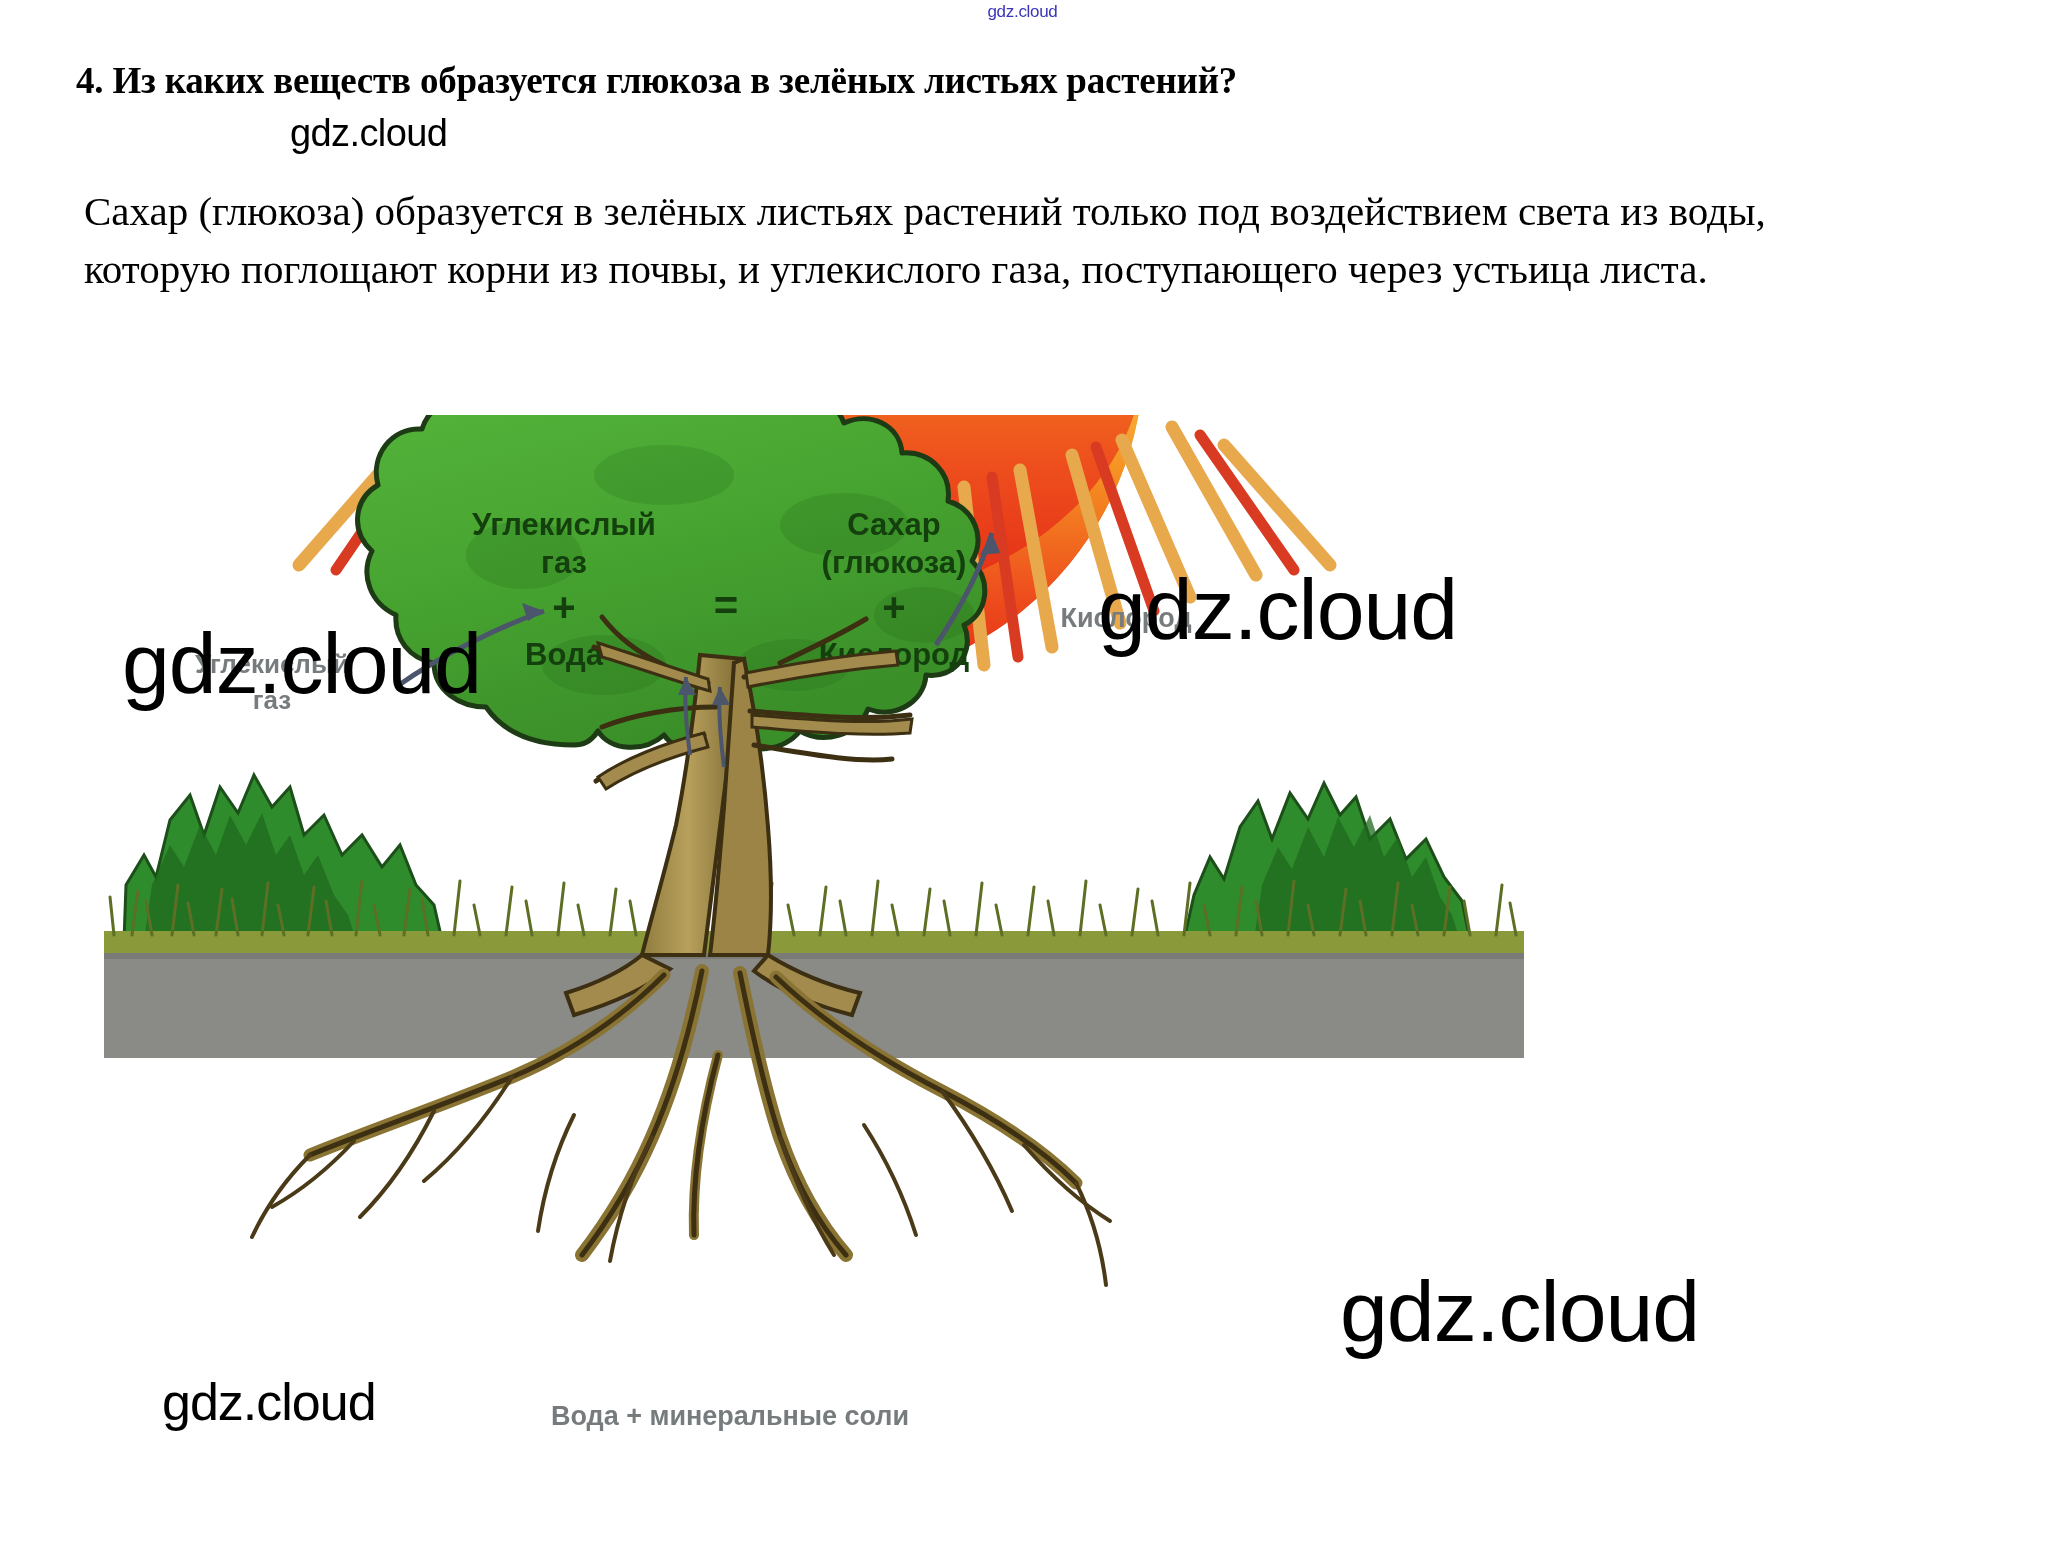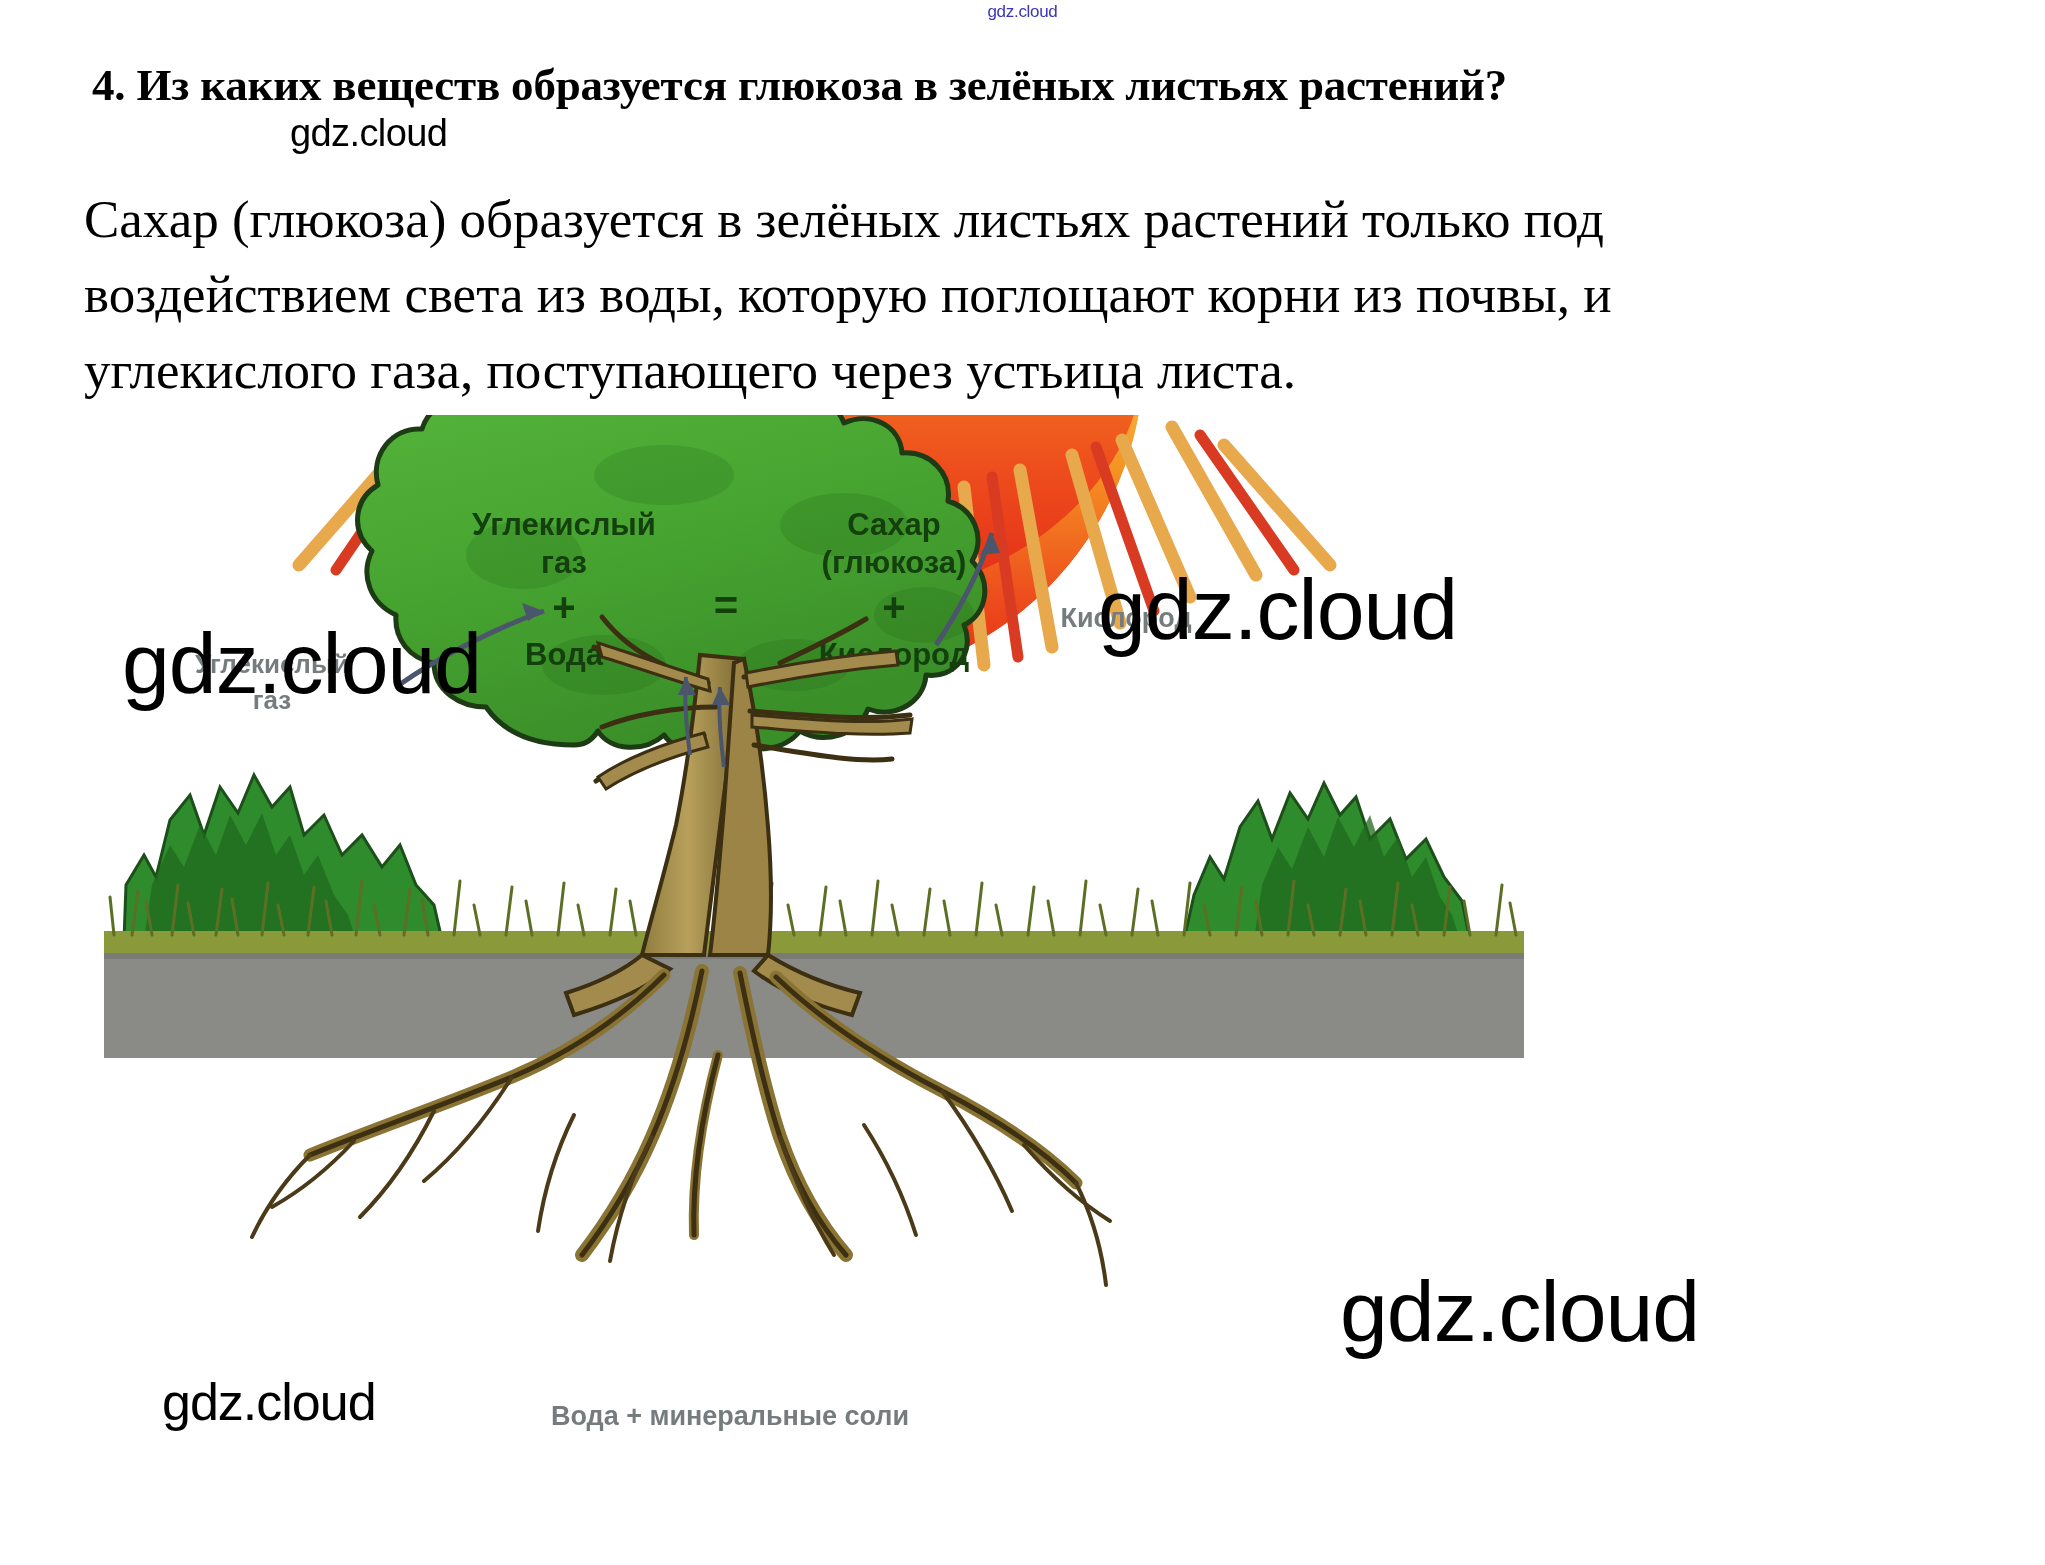--- a/index.html
+++ b/index.html
@@ -24,39 +24,39 @@
     font-family: "Liberation Sans", sans-serif;
     font-size: 17px;
     color: #3a36b8;
     letter-spacing: -0.3px;
     font-weight: 400;
   }
 
   
   .question-title {
     position: absolute;
-    left: 92px;
+    left: 76px;
     top: 62px;
     width: 1870px;
     font-family: "Liberation Serif", serif;
     font-weight: bold;
-    font-size: 45px;
+    font-size: 37px;
     line-height: 1.05;
     color: #000;
     letter-spacing: -0.2px;
   }
 
   
   .answer-body {
     position: absolute;
     left: 84px;
     top: 182px;
     width: 1740px;
     font-family: "Liberation Serif", serif;
-    font-size: 53px;
+    font-size: 41px;
     line-height: 1.42;
     color: #000;
   }
 
   
   .diagram {
     position: absolute;
     left: 104px;
     top: 415px;
     width: 1420px;

